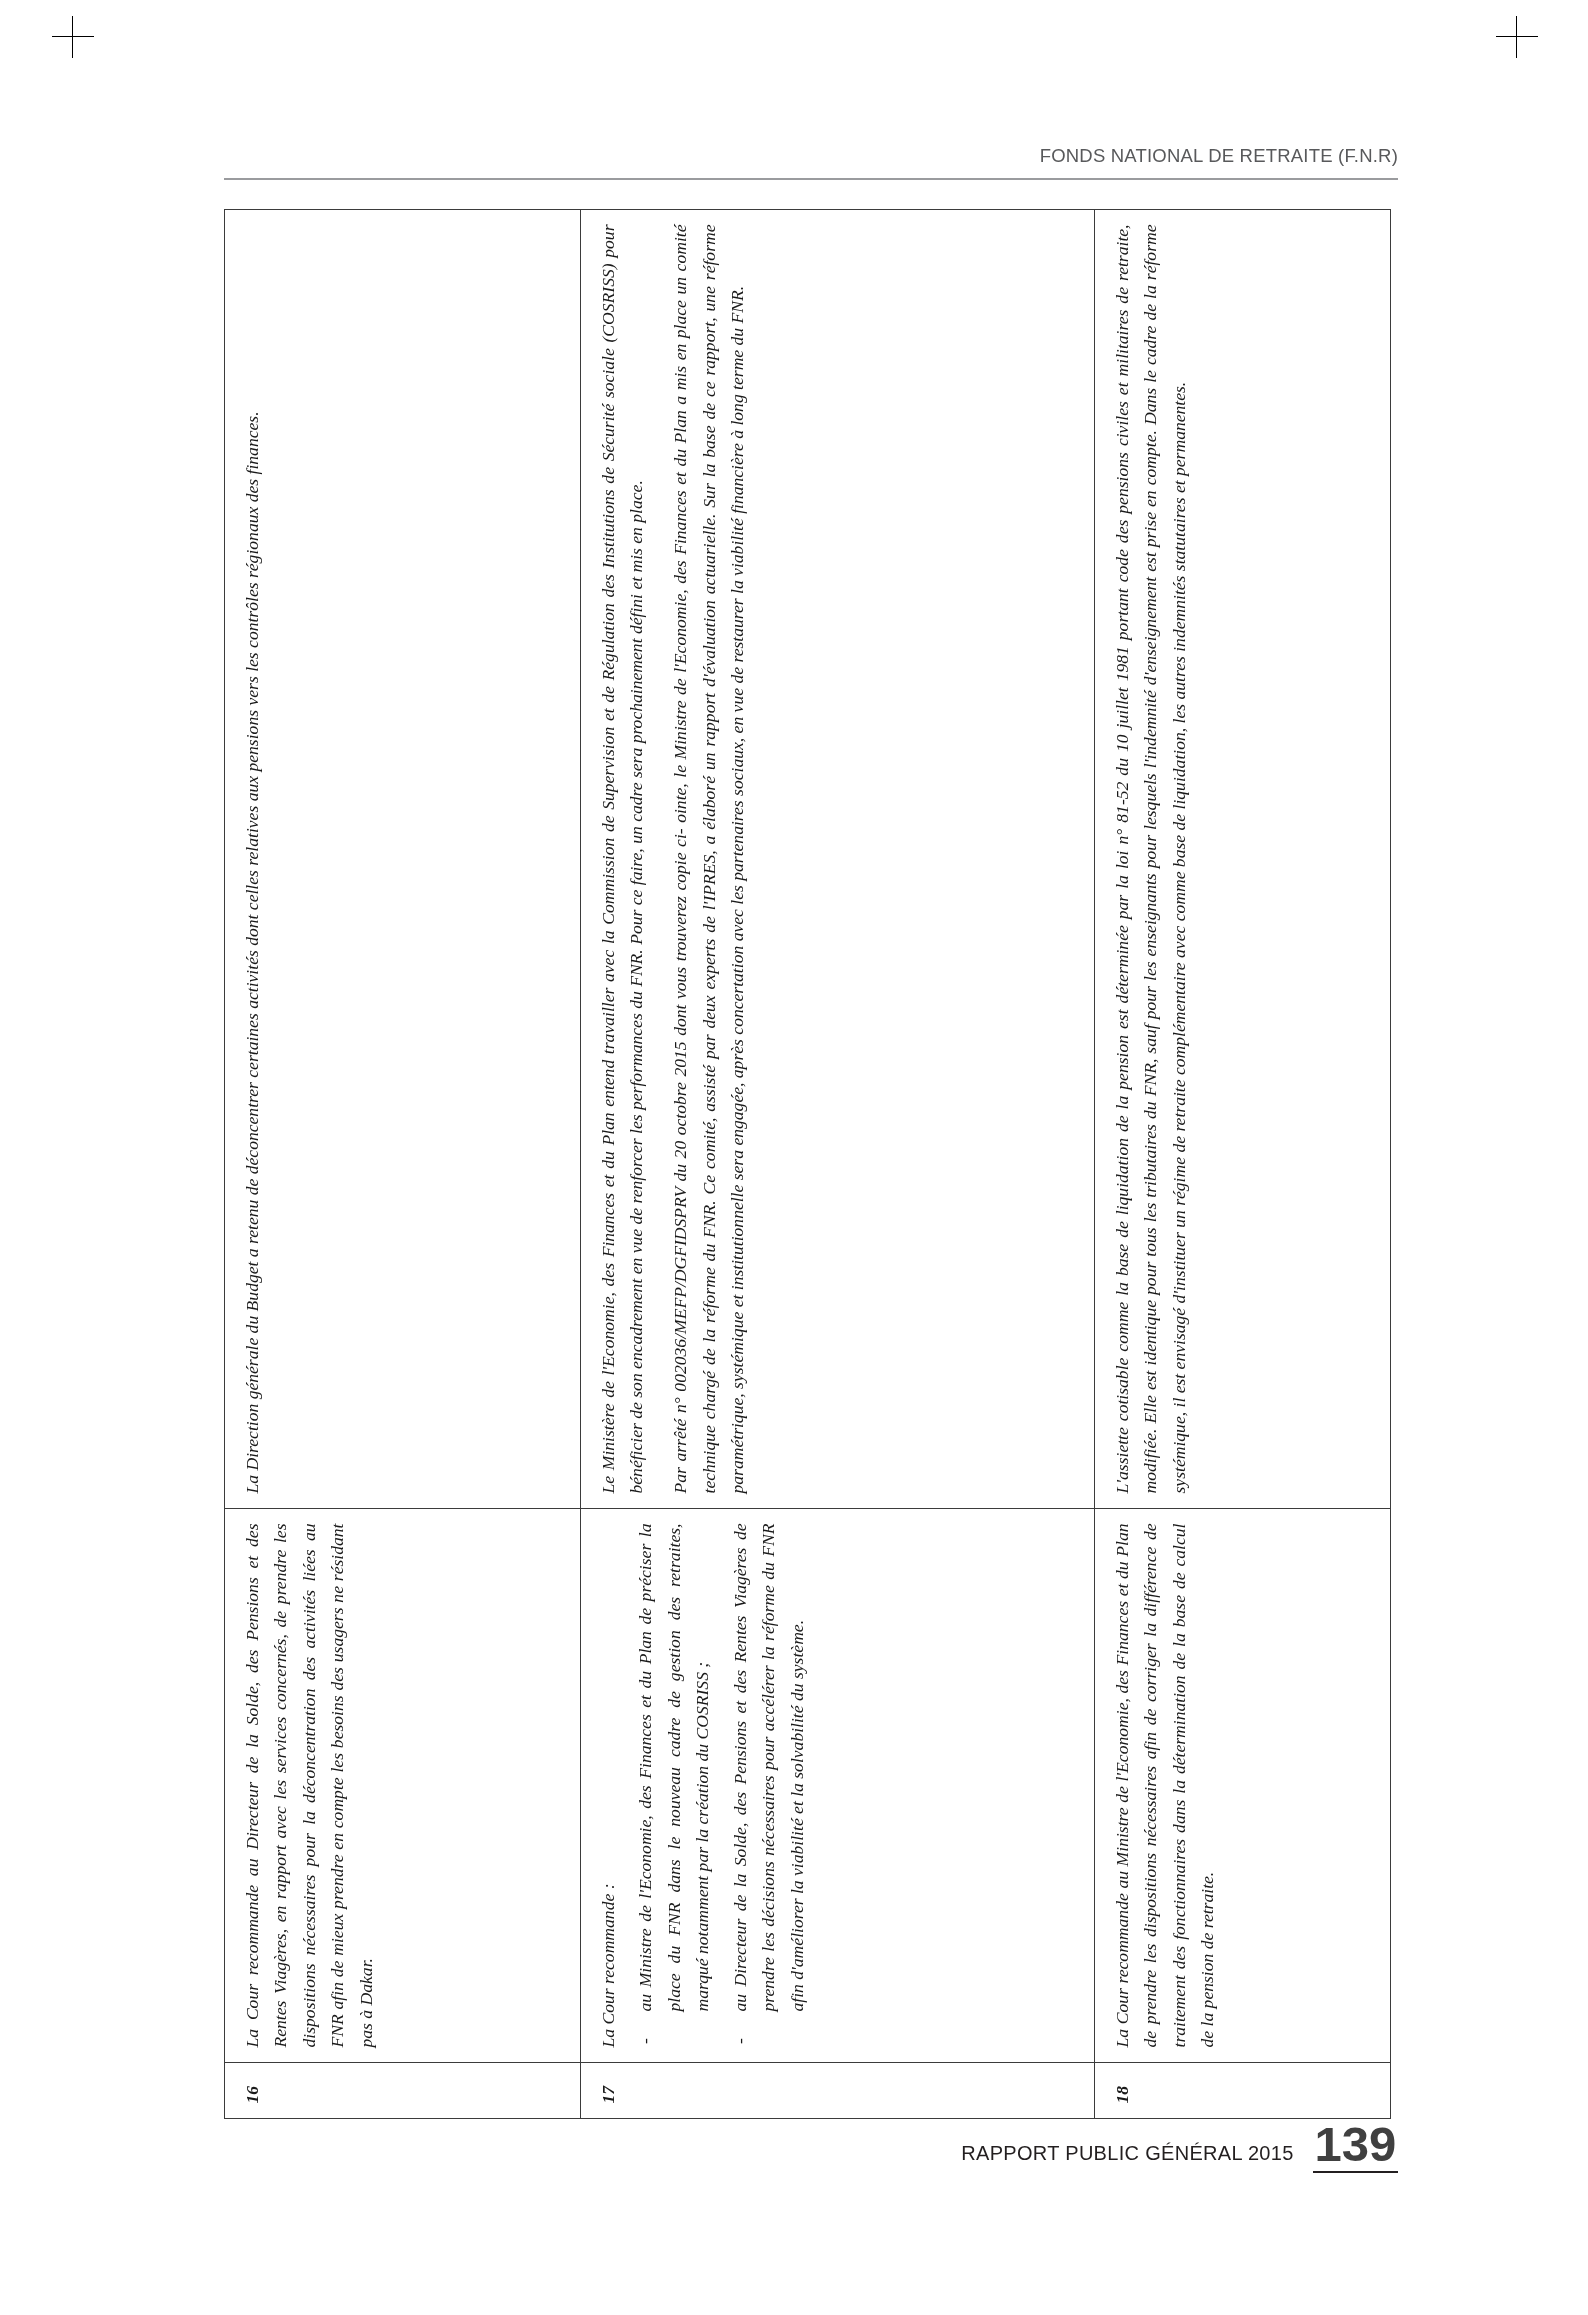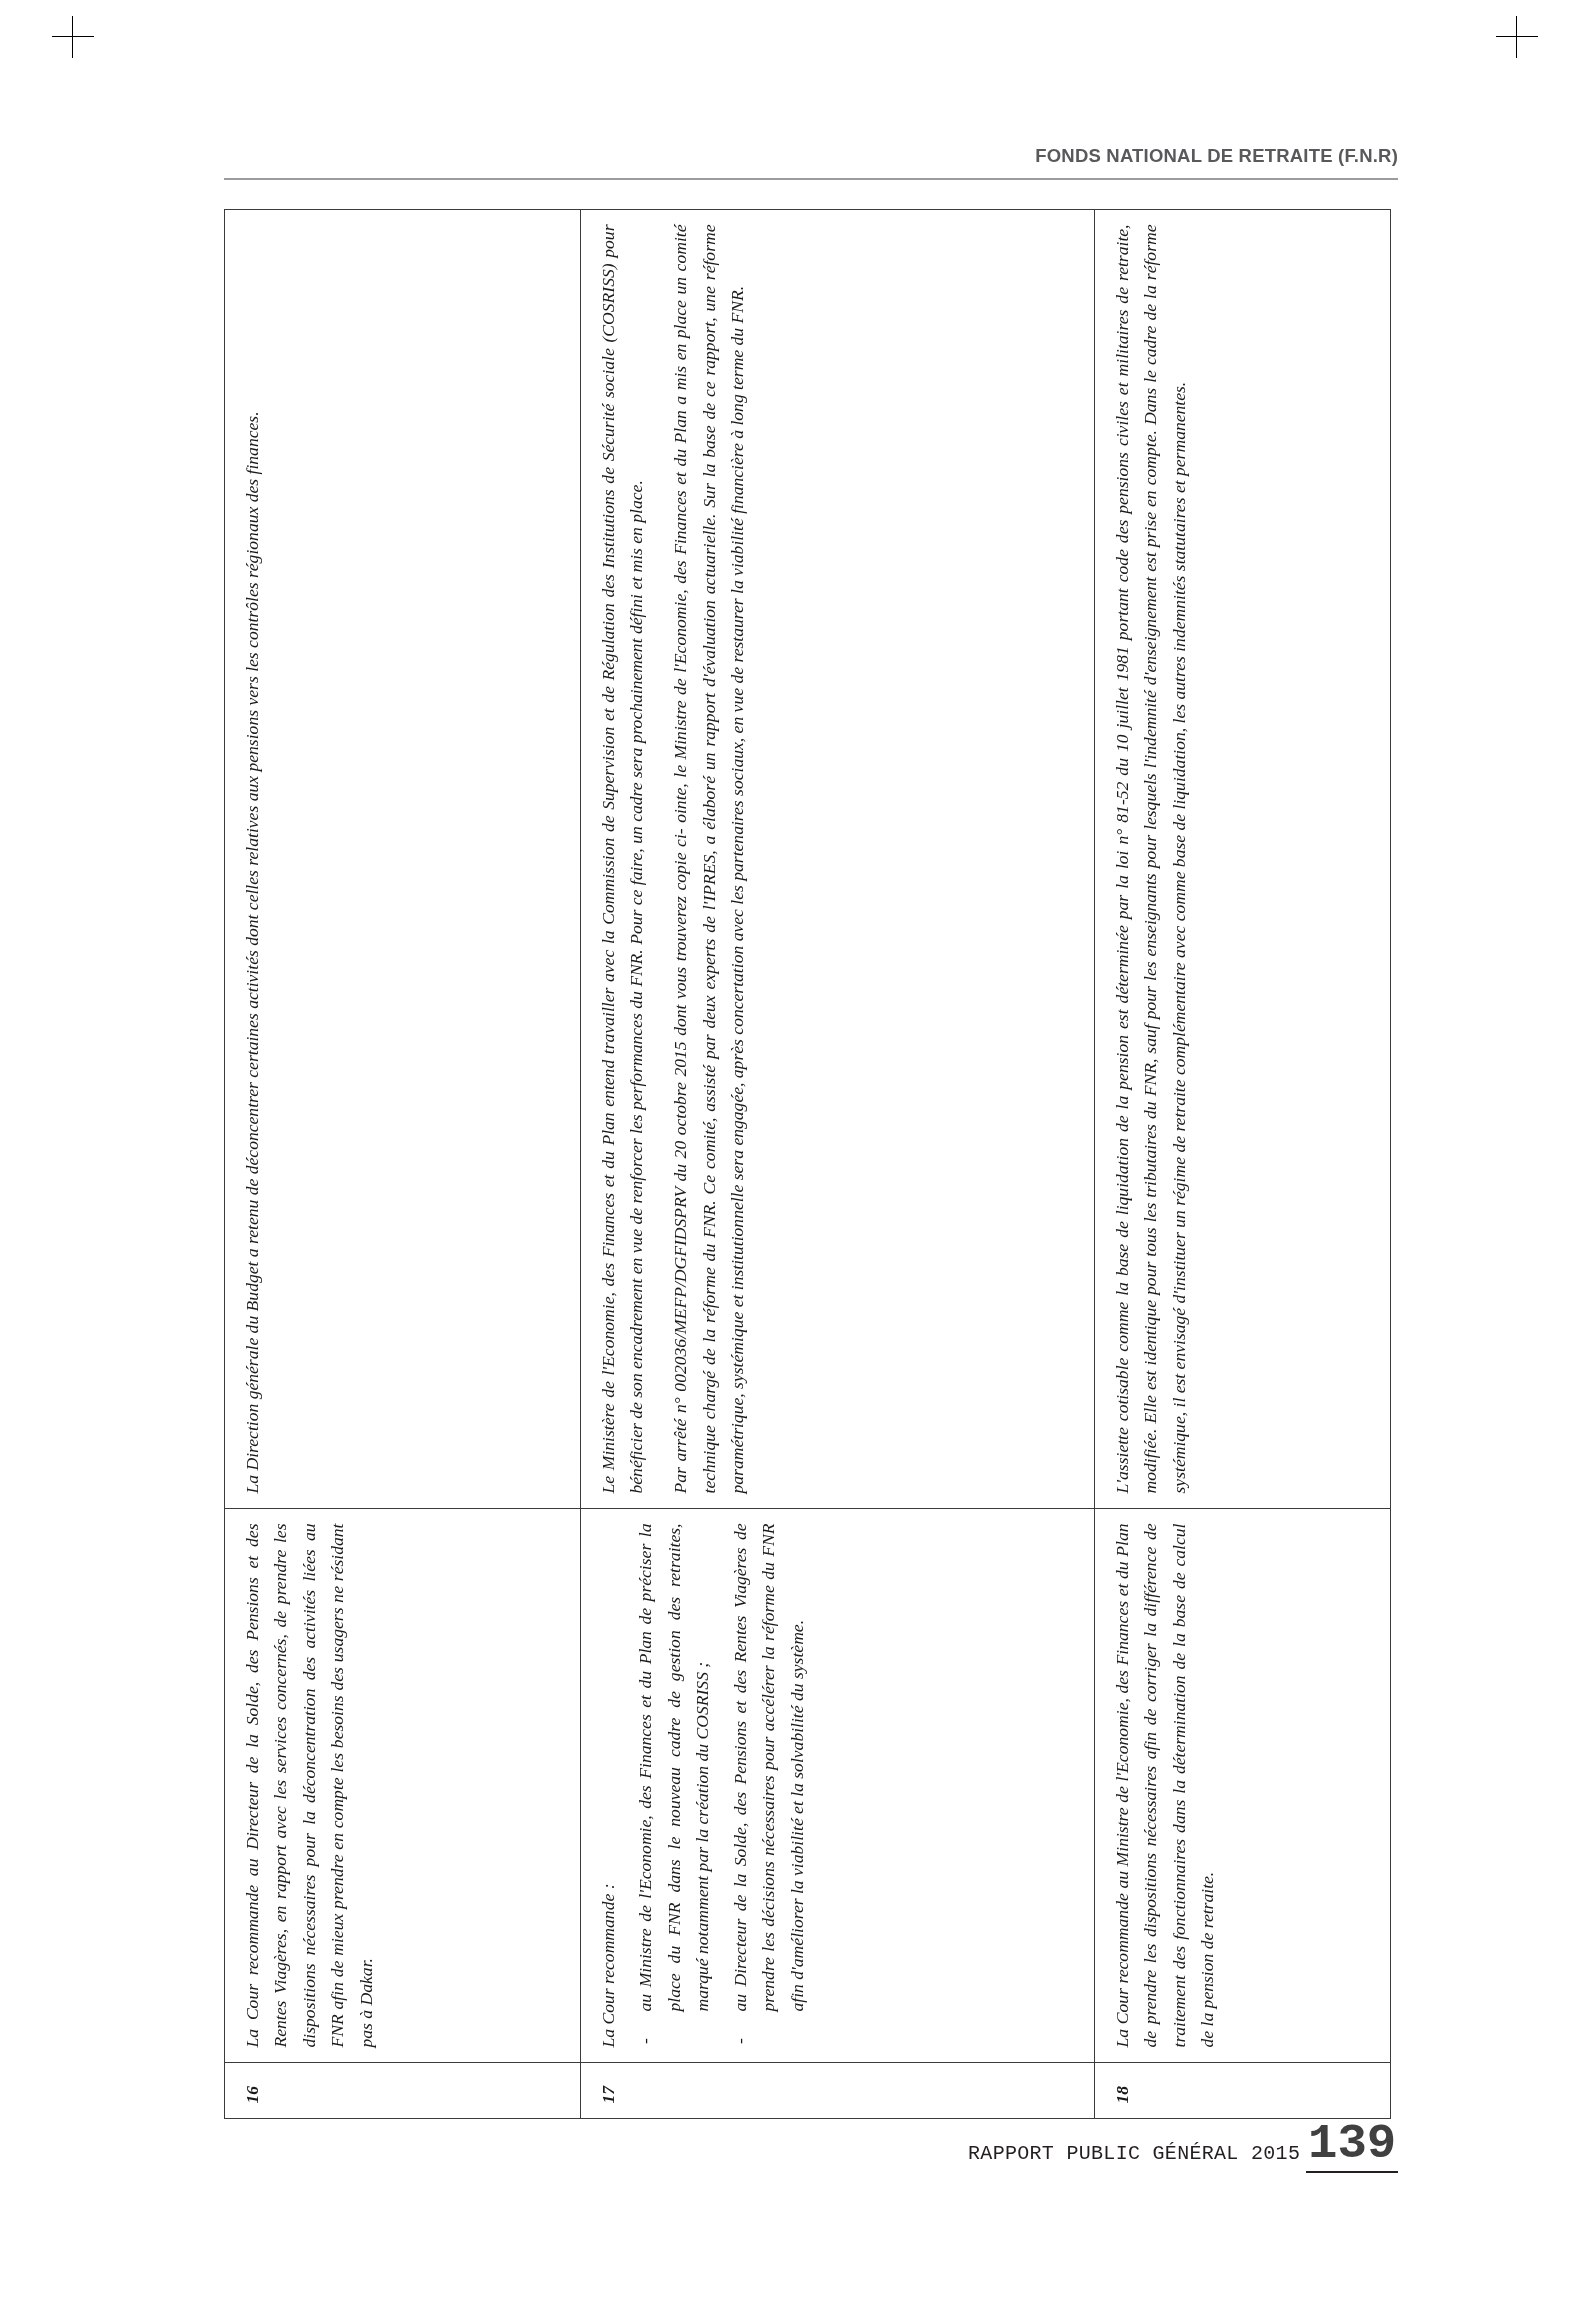--- a/index.html
+++ b/index.html
@@ -25,21 +25,21 @@
   .crop.h { height: 0.9px; width: 42px; }
 
   
   .running-head {
     position: absolute;
     left: 224px;
     top: 145px;
     width: 1174px;
     text-align: right;
     font-family: "Liberation Sans", sans-serif;
-    font-weight: bold;
+    font-weight: normal;
     font-size: 18.5px;
     letter-spacing: 0.2px;
     color: #58595b;
   }
   .running-head-rule {
     position: absolute;
     left: 224px;
     top: 178px;
     width: 1174px;
     height: 1.8px;
@@ -113,22 +113,22 @@
     font-style: normal;
   }
 
   
   .folio {
     position: absolute;
     right: 190px;
     bottom: 143px;
     display: flex;
     align-items: flex-end;
-    gap: 6px;
-    font-family: Liberation Mono, monospace;
+    gap: 19px;
+    font-family: Liberation Sans, sans-serif;
   }
   .folio-label {
     font-size: 20px;
     letter-spacing: 0.3px;
     color: #231f20;
     padding-bottom: 8.1px;
   }
   .folio-number {
     font-size: 49px;
     font-weight: bold;

